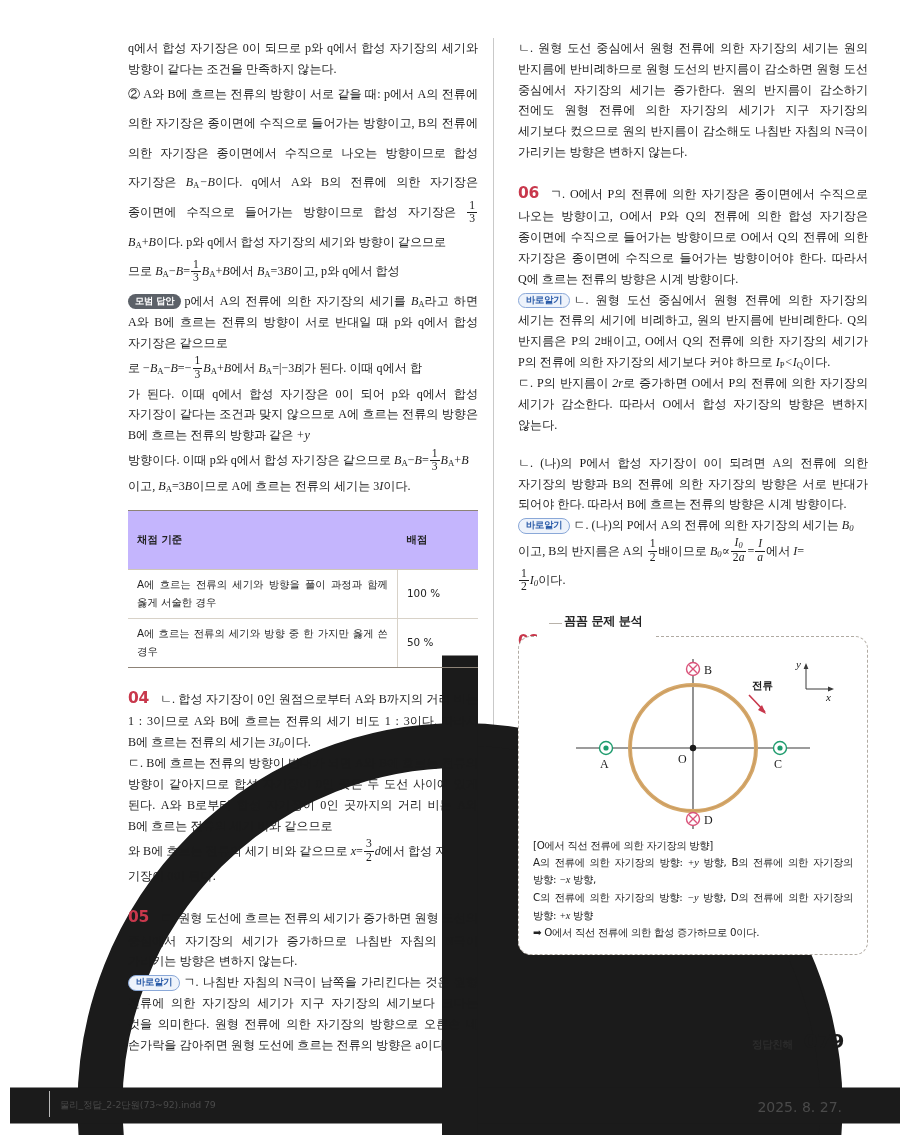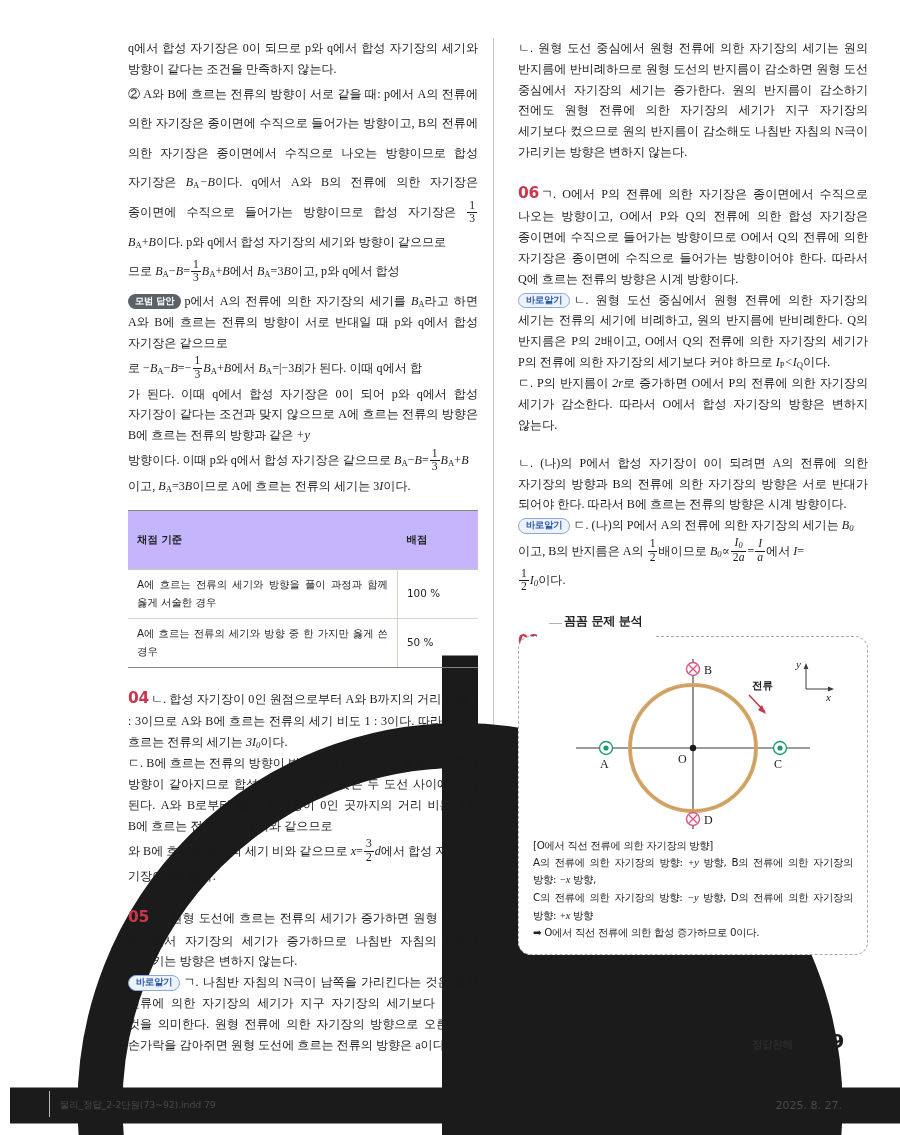--- a/index.html
+++ b/index.html
@@ -77,21 +77,21 @@
   .qblock {
     position: relative;
     padding-left: 0;
   }
   .qnum {
     font-family: "DejaVu Sans", "Liberation Sans", sans-serif;
     font-weight: bold;
     font-size: 15.5px;
     color: #c8384c;
     letter-spacing: -0.3px;
-    margin-right: 2px;
+    margin-right: 11px;
   }
 
   
   .badge-model {
     display: inline-block;
     background: #5c6168;
     color: #ffffff;
     font-family: "DejaVu Sans", "Liberation Sans", sans-serif;
     font-size: 9.3px;
     font-weight: bold;
@@ -287,21 +287,21 @@
     font-family: "DejaVu Sans", "Liberation Sans", sans-serif;
     font-size: 9.4px;
     color: #4a4a4a;
     letter-spacing: -0.1px;
   }
   .pf-date {
     position: absolute;
     right: 58px;
     top: 8px;
     font-family: "DejaVu Sans", "Liberation Sans", sans-serif;
-    font-size: 11px;
+    font-size: 14px;
     color: #4a4a4a;
   }
 </style>
 </head>
 <body>
 
 <div class="page">
 
   <div class="col-divider"></div>
 

